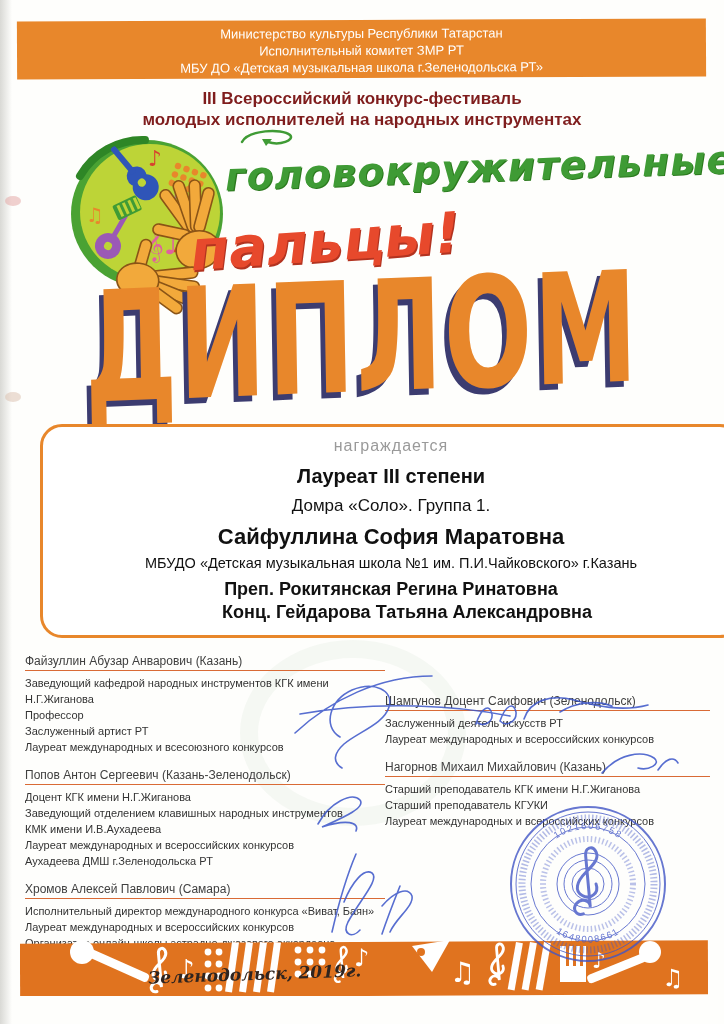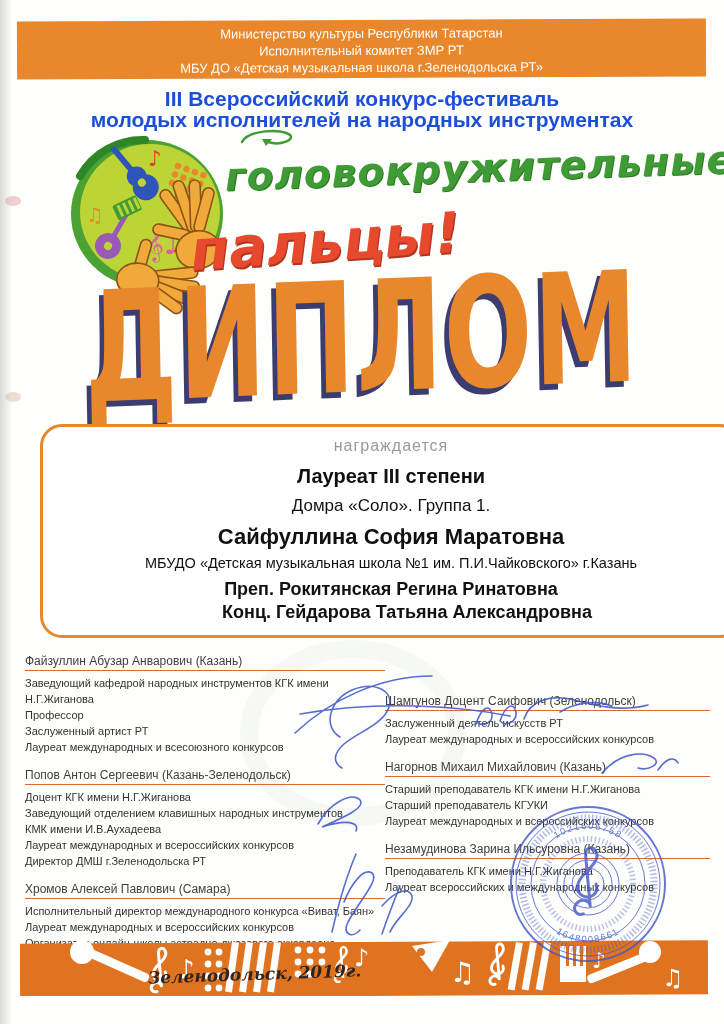--- a/index.html
+++ b/index.html
@@ -9,22 +9,22 @@
         background:linear-gradient(to right,#d9d9d5,#fefefc);}
   .smudge{position:absolute;width:16px;height:10px;border-radius:50%;opacity:.45;}
   .smudge.s1{left:5px;top:196px;background:#e09a96;}
   .smudge.s2{left:5px;top:392px;background:#d8b9a4;}
 
   
   .band{position:absolute;left:17px;top:20px;width:689px;height:58px;background:#E8872B;
         transform:rotate(-.25deg);color:#fff;text-align:center;padding-top:5px;box-sizing:border-box;}
   .band div{font-size:13px;line-height:17px;}
 
-  .fest{position:absolute;left:0;top:88px;width:724px;text-align:center;color:#1d4ed8;
-        font-weight:bold;font-size:21px;line-height:21px;}
+  .fest{position:absolute;left:0;top:88px;width:724px;text-align:center;color:#7f1d1d;
+        font-weight:bold;font-size:17px;line-height:21px;}
 
   
   .logo{position:absolute;left:50px;top:126px;width:195px;height:195px;}
   .script1{position:absolute;left:225px;top:146px;width:485px;text-align:center;
         font-family:"DejaVu Sans",sans-serif;font-style:italic;font-weight:bold;
         font-size:39px;color:#3F9B35;transform:rotate(-2deg);letter-spacing:1px;
         text-shadow:1px 1px 0 #2c7a1e;}
   .script2{position:absolute;left:190px;top:210px;width:240px;text-align:center;
         font-family:"DejaVu Sans",sans-serif;font-style:italic;font-weight:bold;
         font-size:56px;color:#E7492C;transform:rotate(-4deg);
@@ -183,46 +183,41 @@
         <div class="jury-line">Профессор</div>
         <div class="jury-line">Заслуженный артист РТ</div>
         <div class="jury-line">Лауреат международных и всесоюзного конкурсов</div>
       </div>
       <div class="jury-block">
         <div class="jury-name">Попов Антон Сергеевич (Казань-Зеленодольск)</div>
         <div class="jury-line">Доцент КГК имени Н.Г.Жиганова</div>
         <div class="jury-line">Заведующий отделением клавишных народных инструментов</div>
         <div class="jury-line">КМК имени И.В.Аухадеева</div>
         <div class="jury-line">Лауреат международных и всероссийских конкурсов</div>
-        <div class="jury-line">Директор ДМШ г.Зеленодольска РТ</div>
+        <div class="jury-line">Аухадеева ДМШ г.Зеленодольска РТ</div>
       </div>
       <div class="jury-block">
         <div class="jury-name">Хромов Алексей Павлович (Самара)</div>
         <div class="jury-line">Исполнительный директор международного конкурса «Виват, Баян»</div>
         <div class="jury-line">Лауреат международных и всероссийских конкурсов</div>
         <div class="jury-line">Организатор онлайн-школы эстрадно-джазового аккордеона</div>
         <div class="jury-line">«DonAccordionStudio»</div>
       </div>
     </div>
   <div class="jury-col right">
       <div class="jury-block">
         <div class="jury-name">Шамгунов Доцент Саифович (Зеленодольск)</div>
         <div class="jury-line">Заслуженный деятель искусств РТ</div>
         <div class="jury-line">Лауреат международных и всероссийских конкурсов</div>
       </div>
       <div class="jury-block">
         <div class="jury-name">Нагорнов Михаил Михайлович (Казань)</div>
         <div class="jury-line">Старший преподаватель КГК имени Н.Г.Жиганова</div>
         <div class="jury-line">Старший преподаватель КГУКИ</div>
         <div class="jury-line">Лауреат международных и всероссийских конкурсов</div>
-      </div>
-      <div class="jury-block">
-        <div class="jury-name">Незамудинова Зарина Ильсуровна (Казань)</div>
-        <div class="jury-line">Преподаватель КГК имени Н.Г.Жиганова</div>
-        <div class="jury-line">Лауреат всероссийских и международных конкурсов</div>
       </div>
     </div>
 
   <svg class="footer-band" viewBox="0 0 688 58">
     <rect x="0" y="4" width="688" height="54" fill="#E0731F" transform="rotate(-.3 344 29)"></rect>
     <circle cx="62" cy="14" r="12" fill="#fff"></circle>
     <rect x="70" y="10" width="66" height="9" rx="4" fill="#fff" transform="rotate(24 70 10)"></rect>
     <path transform="translate(140,34) scale(.75)" d="M -4,26 C -10,28 -14,22 -10,17 C -6,12 2,14 2,20 L -2,-24 C -3,-32 4,-34 7,-28 C 10,-22 4,-16 -2,-10 C -10,-2 -12,6 -5,10 C 2,14 10,8 7,0" fill="none" stroke="#fff" stroke-width="4" stroke-linecap="round"></path>
     <text x="158" y="40" font-size="26" fill="#fff" font-family="DejaVu Sans">♪</text>
     <g fill="#fff">

